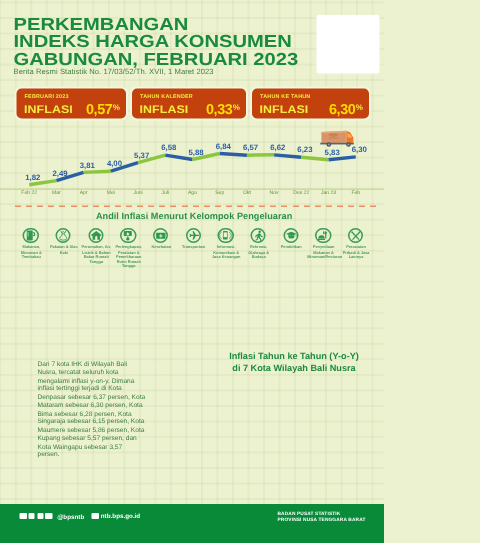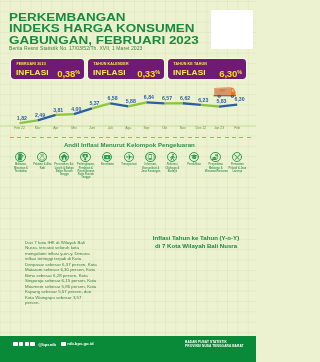--- a/index.html
+++ b/index.html
@@ -14,21 +14,21 @@
 
   
   #title{left:9px;top:10.6px;color:#1a8a3d;font-weight:bold;font-size:11.6px;line-height:11.6px;transform:scaleX(1.16);transform-origin:0 0}
   #title div{white-space:nowrap}
   #subtitle{left:9px;top:45.2px;color:#47803f;font-size:5.1px;letter-spacing:.03px;white-space:nowrap}
   #qrbox{left:211px;top:10px;width:42px;height:39px;background:#fff;border-radius:1px;
          display:flex;align-items:center;justify-content:center}
   #qr{width:36px;height:33px}
 
   
-  .ibox{top:59.3px;height:19.7px;background:#701a75;border-radius:3.4px;
+  .ibox{top:59.3px;height:19.7px;background:#c2410c;border-radius:3.4px;
         box-shadow:0 0 0 1.3px #f2f7df;}
   .ib-lbl{position:absolute;left:5.4px;top:4.2px;color:#f4ec3e;font-size:3.6px;font-weight:bold;letter-spacing:.14px;line-height:3.6px}
   .ib-row{position:absolute;left:5.4px;right:4.2px;top:9.4px;height:7px;display:flex;align-items:center;justify-content:space-between}
   .ib-infl{color:#f4ec3e;font-size:7.4px;font-weight:bold;letter-spacing:.05px;transform:scaleX(1.12);transform-origin:0 50%}
   .ib-val{color:#ffdd00;font-size:9.6px;font-weight:bold;letter-spacing:-.25px}
   .ib-pct{color:#f4ec3e;font-size:5.4px;font-weight:bold;position:relative;top:-3.4px;left:.2px}
   #ibox1{left:11px;width:73px}
   #ibox2{left:88px;width:76px}
   #ibox3{left:168px;width:78px}
 
@@ -77,21 +77,21 @@
 </div>
 <div class="lay" id="subtitle">Berita Resmi Statistik No. 17/03/52/Th. XVII, 1 Maret 2023</div>
 <div class="lay" id="qrbox">
   <svg id="qr" viewBox="0 0 33 33" shape-rendering="crispEdges"></svg>
 </div>
 
 <div class="lay ibox" id="ibox1">
   <div class="ib-lbl">FEBRUARI 2023</div>
   <div class="ib-row">
     <span class="ib-infl">INFLASI</span>
-    <span><span class="ib-val">0,38</span><span class="ib-pct">%</span></span>
+    <span><span class="ib-val">0,57</span><span class="ib-pct">%</span></span>
   </div>
 </div>
 <div class="lay ibox" id="ibox2">
   <div class="ib-lbl">TAHUN KALENDER</div>
   <div class="ib-row">
     <span class="ib-infl">INFLASI</span>
     <span><span class="ib-val">0,33</span><span class="ib-pct">%</span></span>
   </div>
 </div>
 <div class="lay ibox" id="ibox3">

